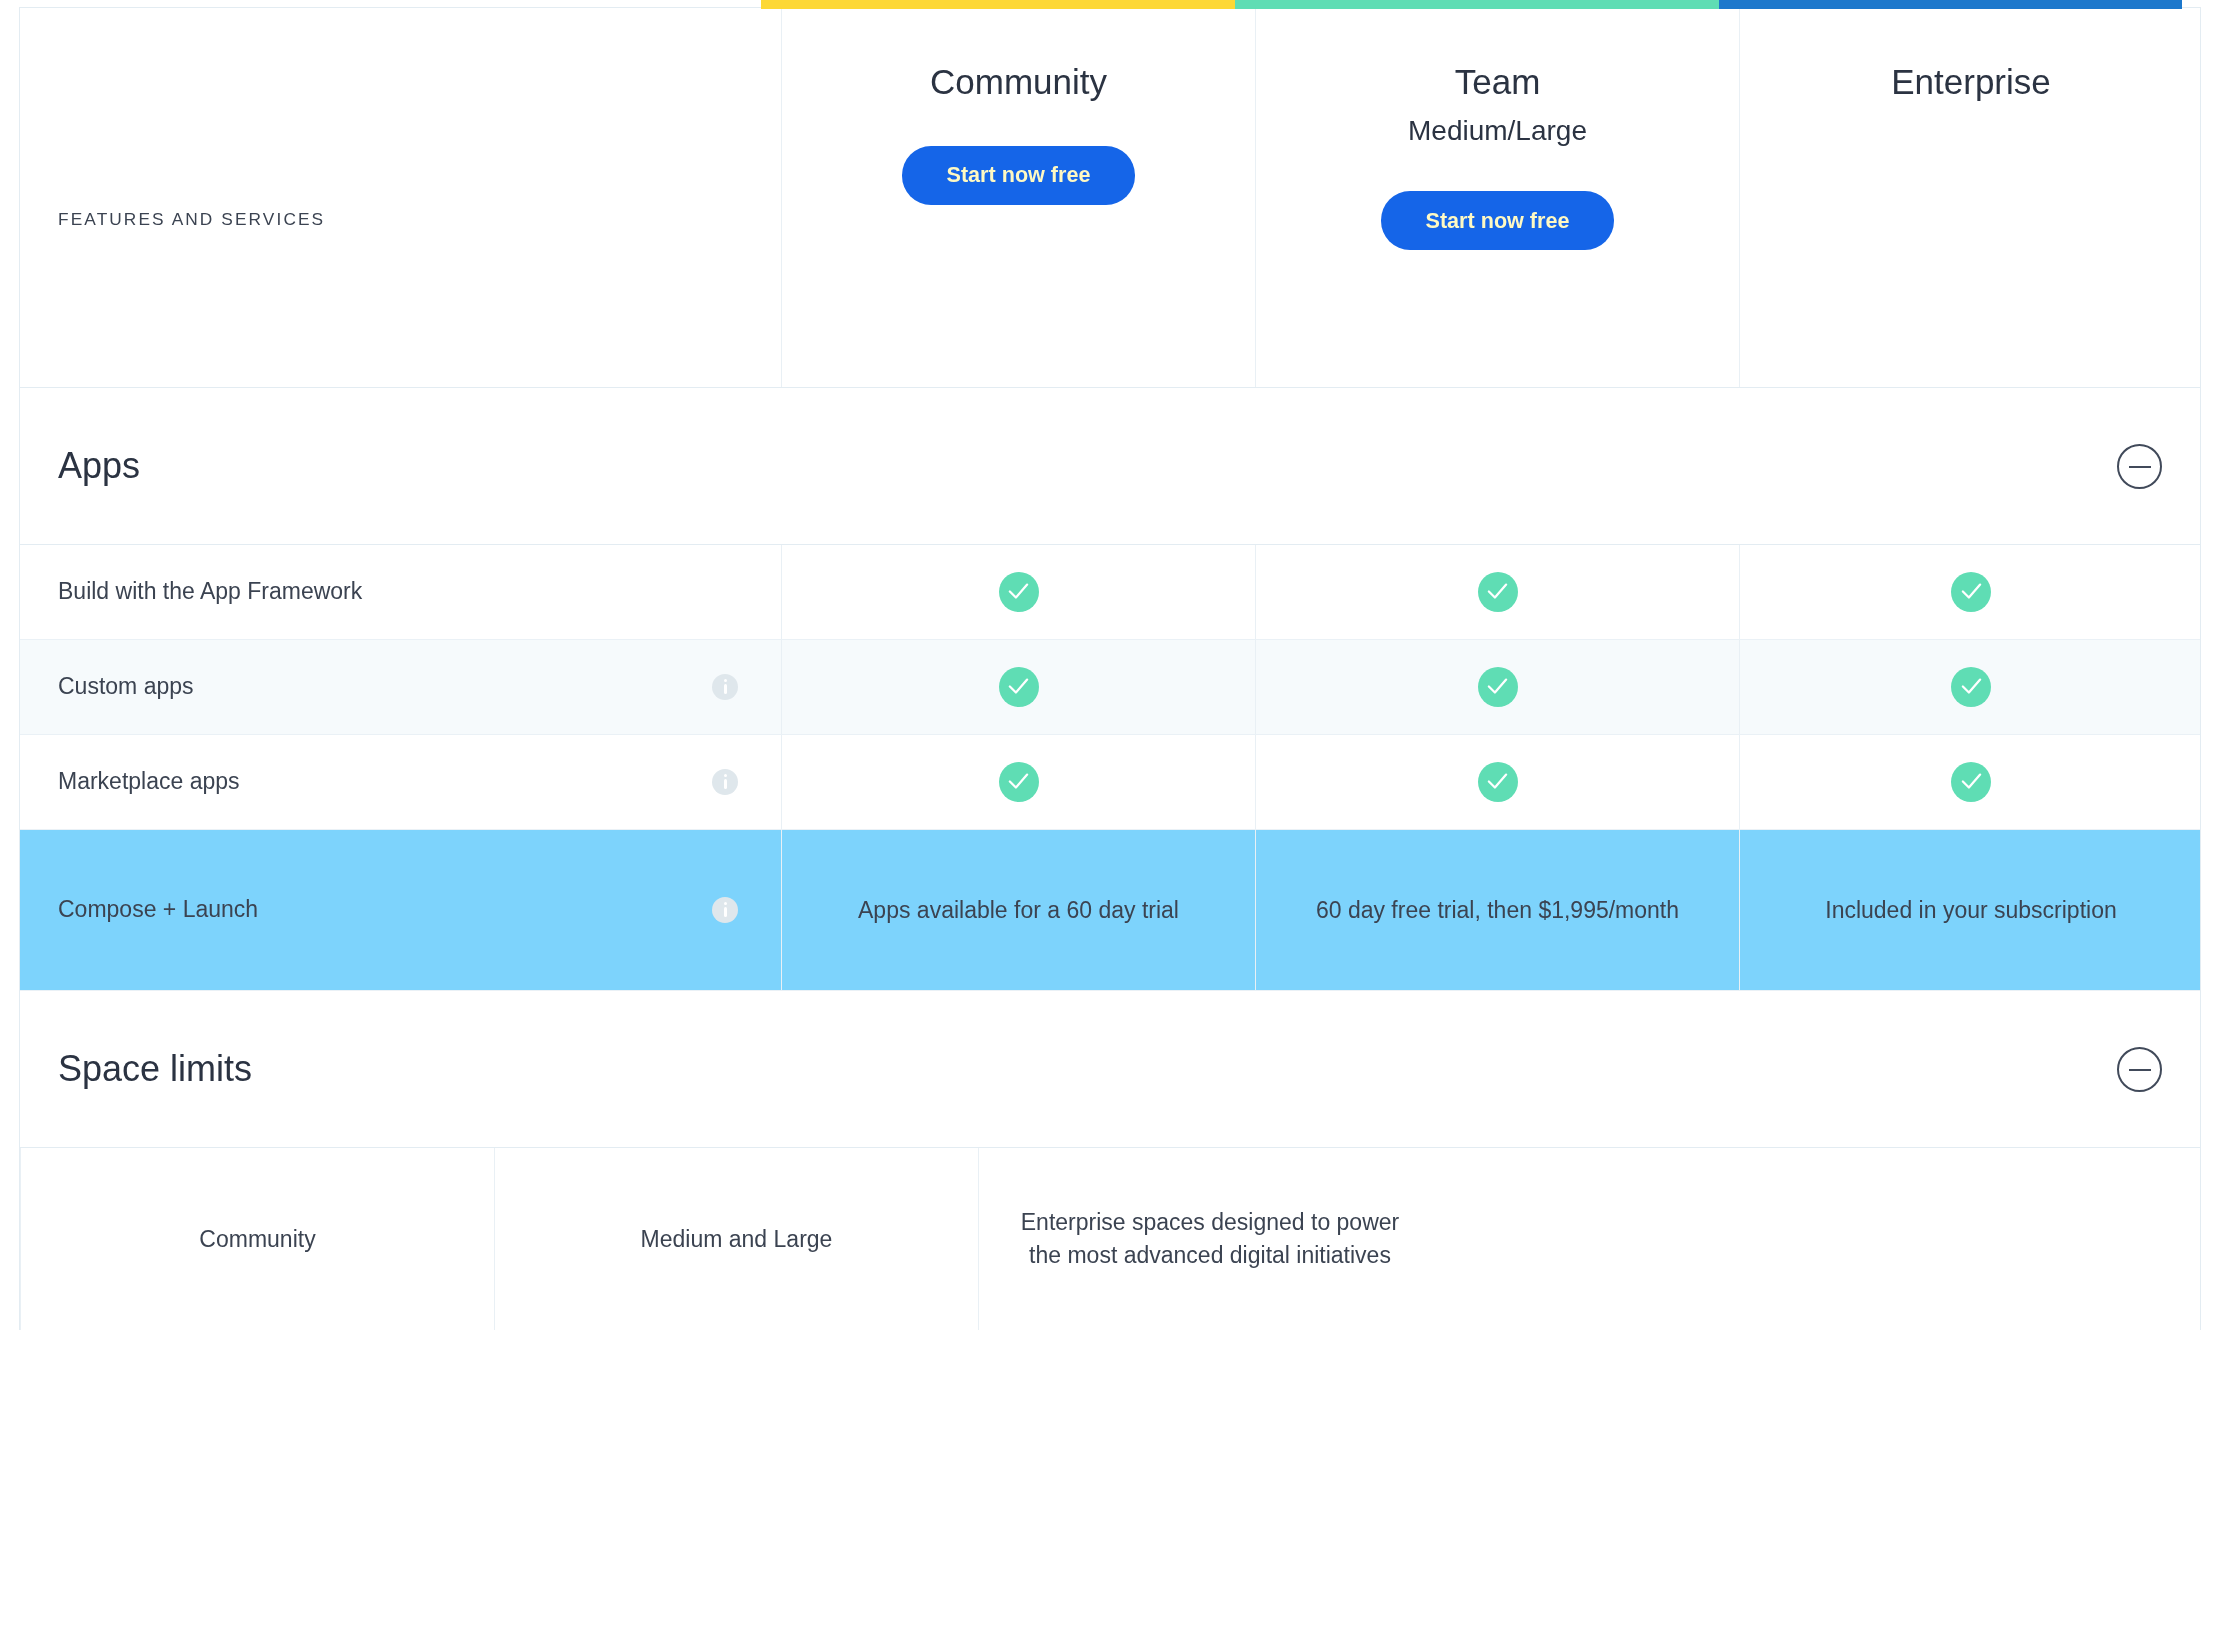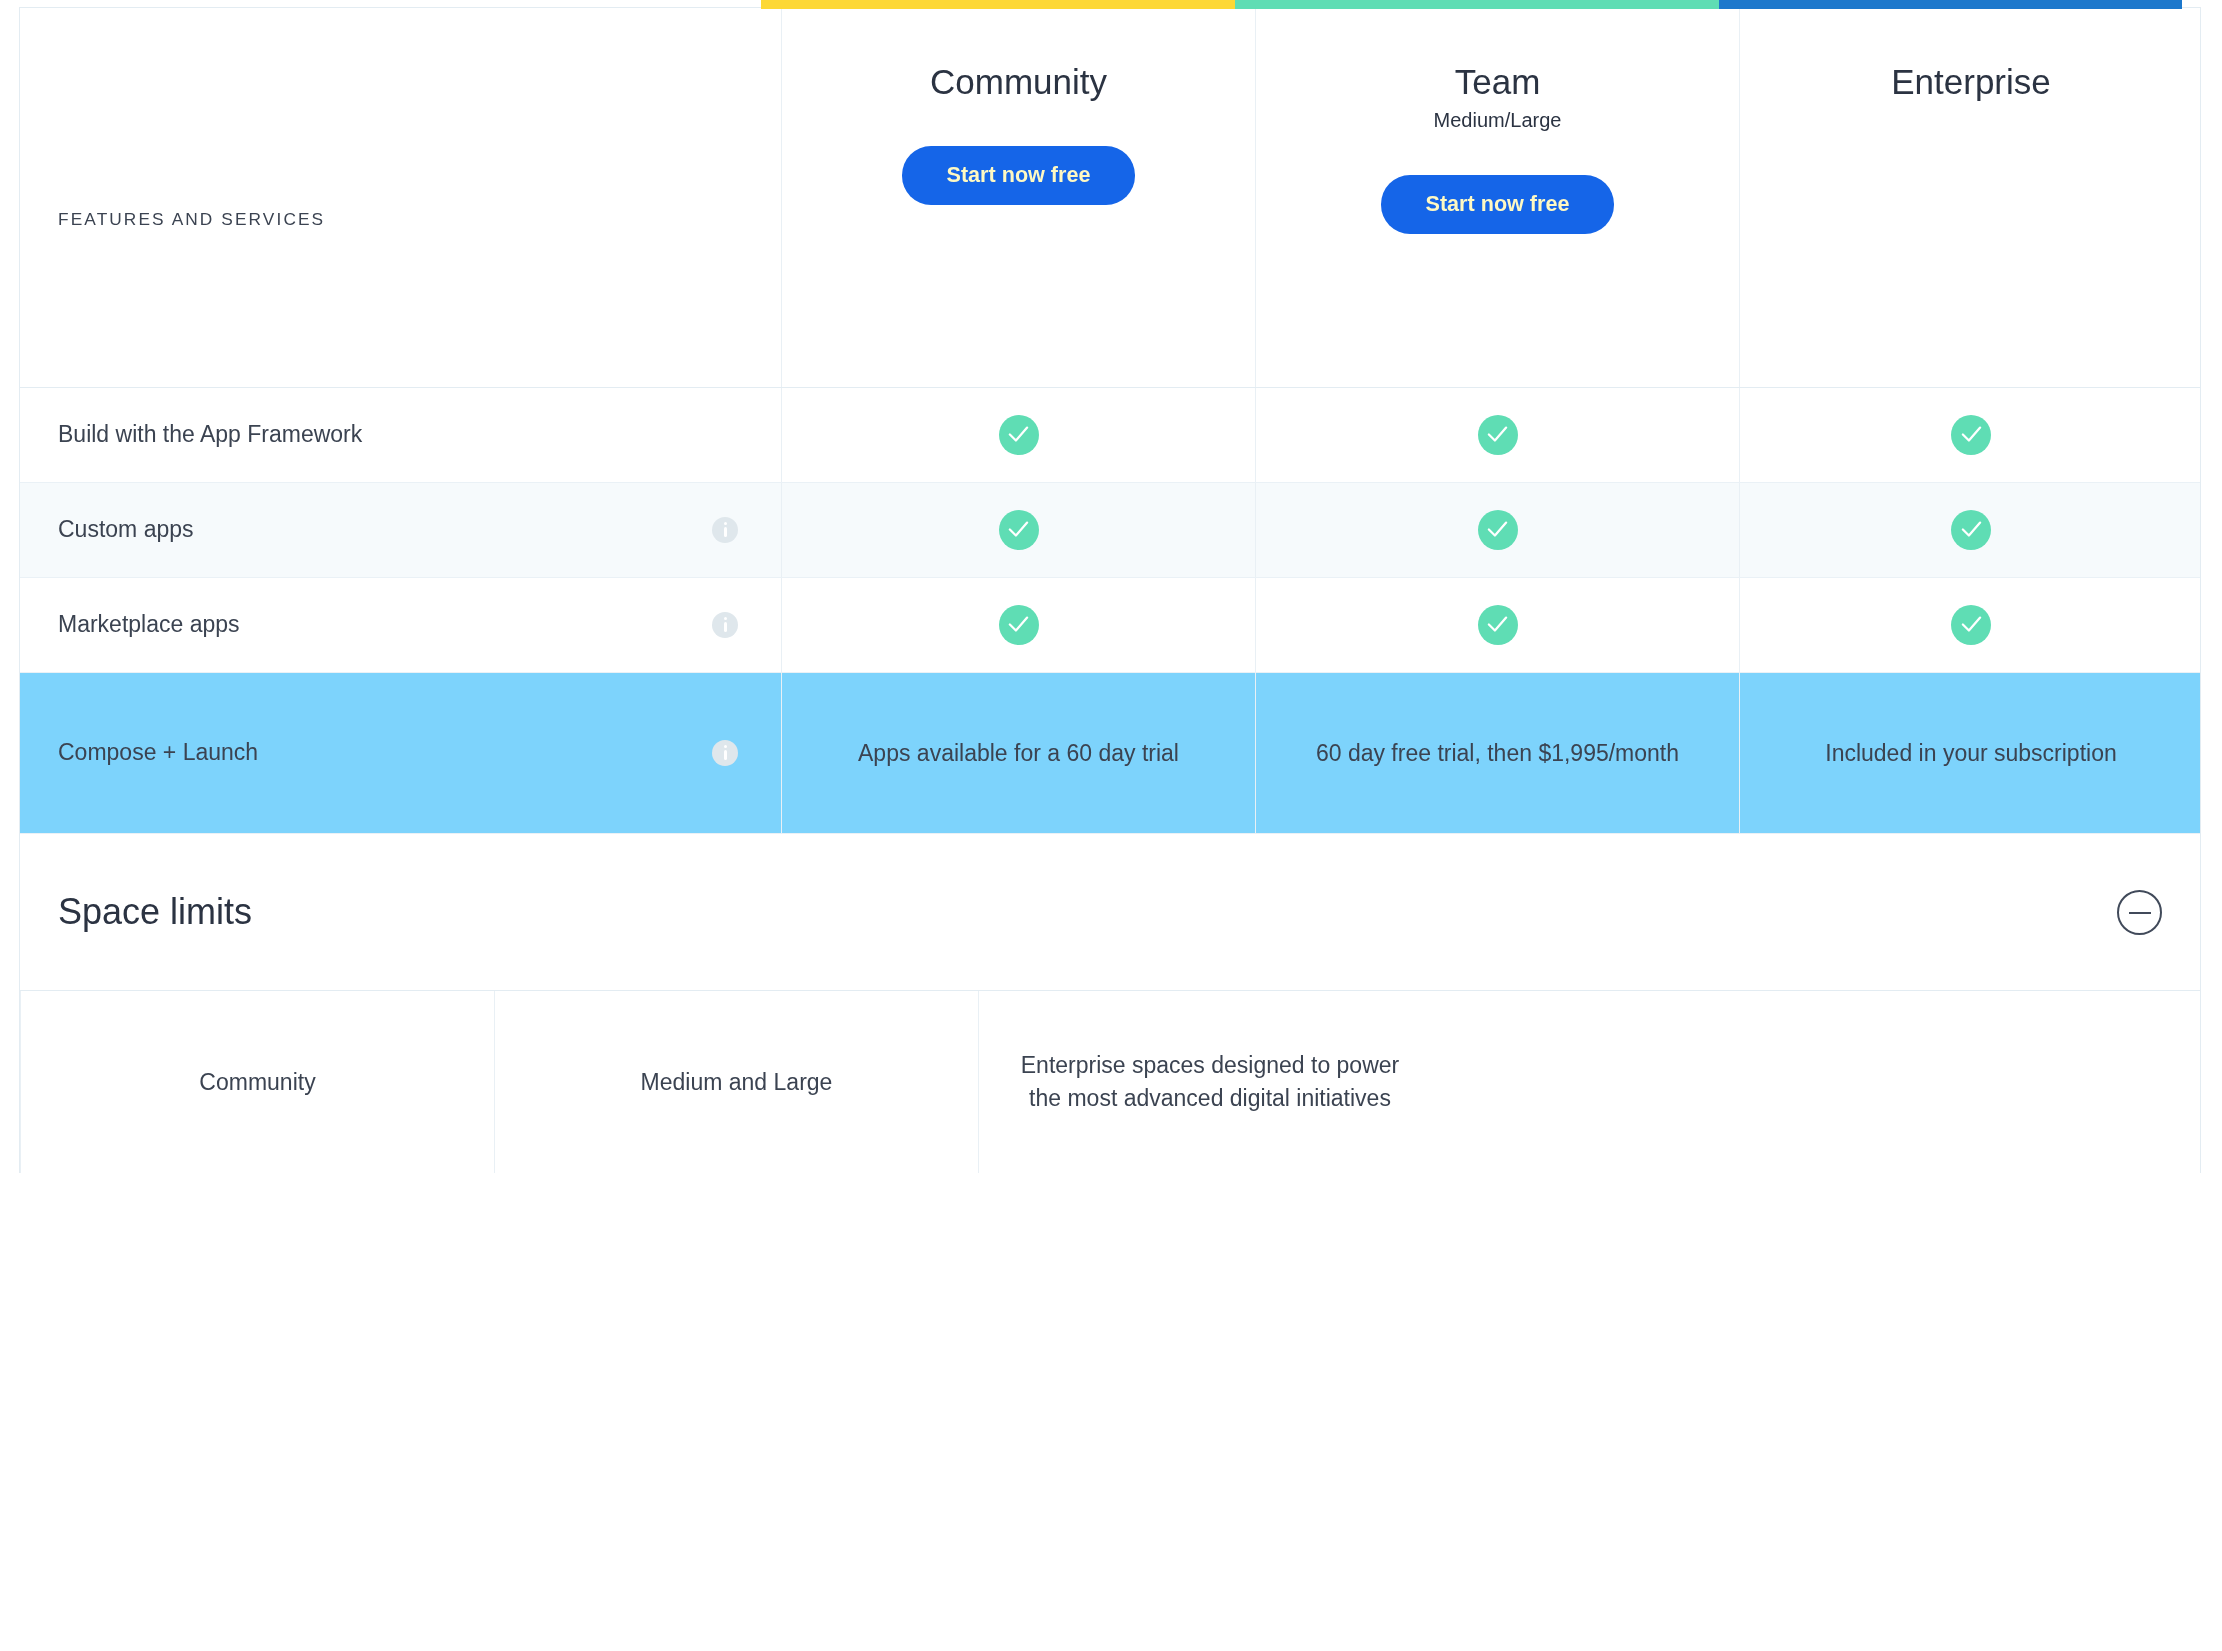--- a/index.html
+++ b/index.html
@@ -84,24 +84,24 @@
     align-items: center;
     padding-top: 52px;
   }
   .plan-name {
     font-size: 35px;
     color: #2b3342;
     font-weight: 400;
     line-height: 1.25;
   }
   .plan-sub {
-    font-size: 20px;
+    font-size: 28px;
     color: #2b3342;
     font-weight: 400;
-    margin-top: 3px;
+    margin-top: 9px;
     line-height: 1.3;
   }
   .cta-wrap {
     margin-top: 42px;
     display: flex;
     justify-content: center;
     width: 100%;
   }
   .cta {
     display: inline-flex;
@@ -267,20 +267,24 @@
         <div class="cta-wrap">
           <button class="cta team-cta" style="background: rgb(21, 101, 232);">Start now free</button>
         </div>
       </div>
 
       <div class="cell-plan ent vdiv">
         <div class="plan-name">Enterprise</div>
       </div>
     </div>
 
+    <div class="section-row">
+      <span class="section-title">Apps</span>
+      <span class="collapse-icon"></span>
+    </div>
 
     <div class="row feature-row row-divider">
       <div class="cell-features">
         <span class="feature-label">Build with the App Framework</span>
       </div>
       <div class="cell-plan vdiv">
         <span class="check-badge" style="background: rgb(95, 221, 180);">
           <svg width="21" height="19" viewBox="0 0 24 22">
               <path d="M2 11 L9 18 L22 3" stroke="#ffffff" stroke-width="2.6" fill="none" stroke-linecap="round" stroke-linejoin="round"></path>
             </svg>

